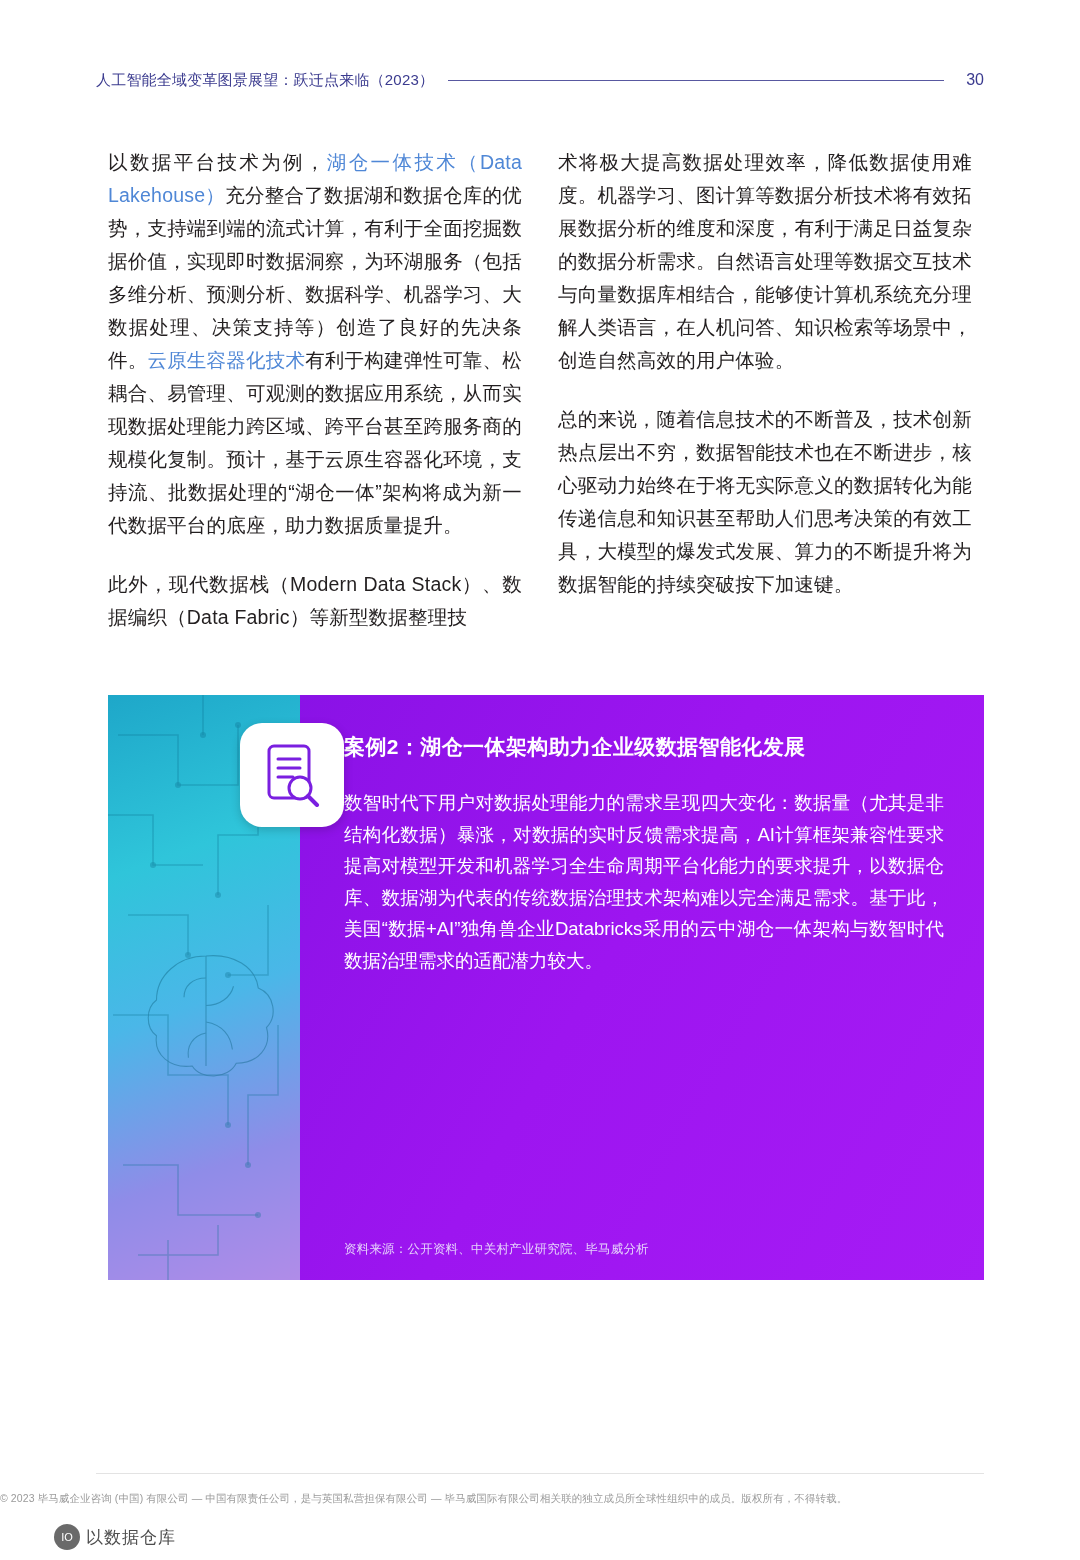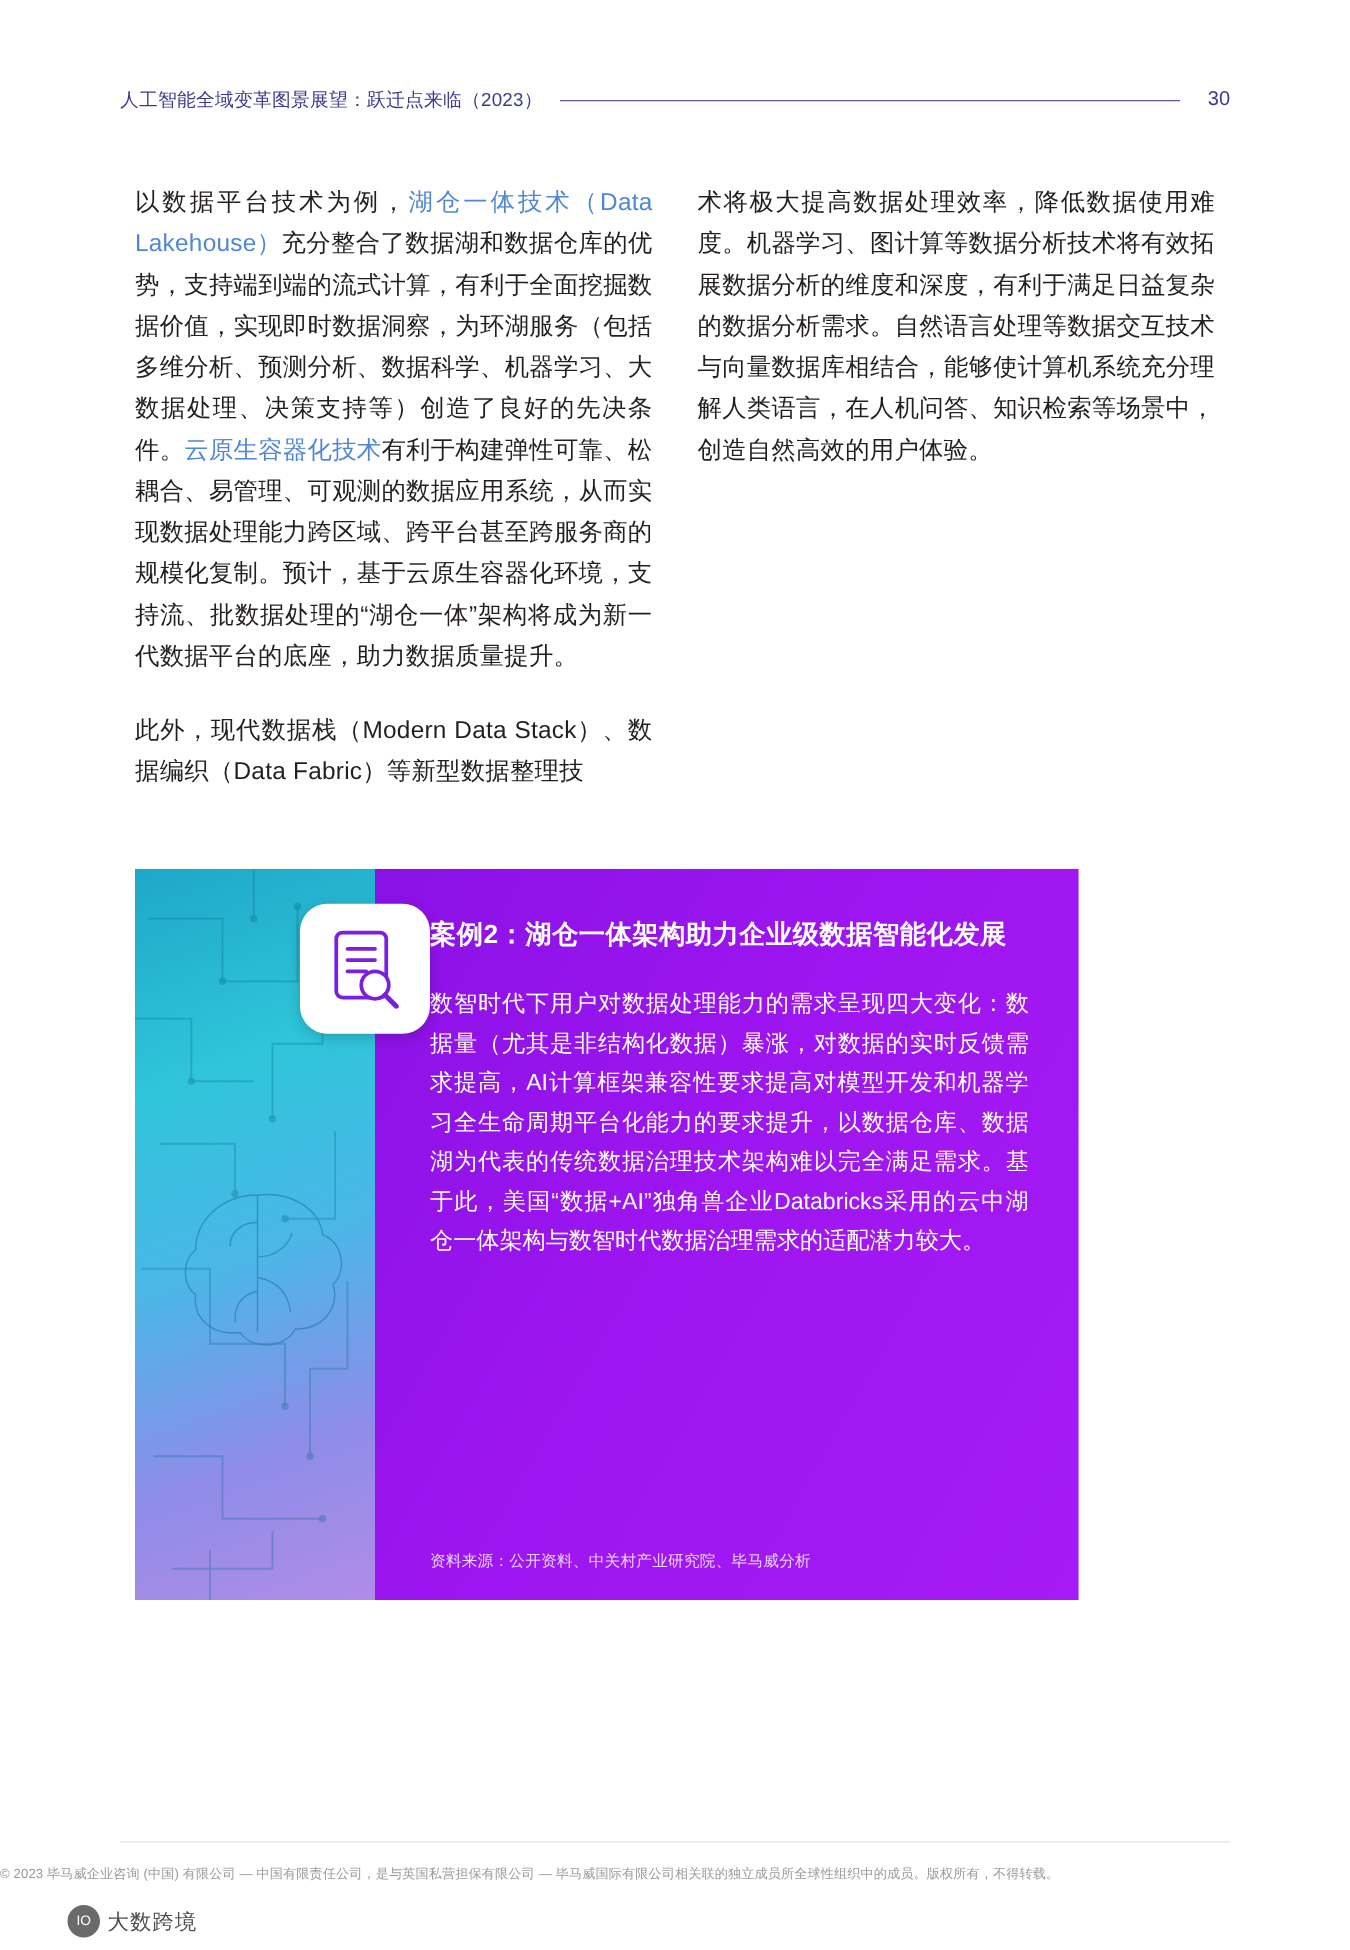--- a/index.html
+++ b/index.html
@@ -71,21 +71,21 @@
   .para:last-child { margin-bottom: 0; }
   .hl {
     color: #4f87d6;
   }
 
   
   .case {
     position: absolute;
     left: 108px;
     top: 695px;
-    width: 755px;
+    width: 876px;
     height: 585px;
     display: flex;
     overflow: hidden;
   }
   .case-img {
     width: 192px;
     height: 100%;
     position: relative;
     overflow: hidden;
     background: linear-gradient(160deg,#1ea7c9 0%, #2fc5da 28%, #4ab7e8 52%, #8f8ce8 78%, #b08ce8 100%);
@@ -196,20 +196,21 @@
   <div class="header-page">30</div>
 </div>
 
 <div class="columns">
   <div class="col">
     <p class="para" id="p1"><span>以数据平台技术为例，</span><span class="hl">湖仓一体技术（Data Lakehouse）</span><span>充分整合了数据湖和数据仓库的优势，支持端到端的流式计算，有利于全面挖掘数据价值，实现即时数据洞察，为环湖服务（包括多维分析、预测分析、数据科学、机器学习、大数据处理、决策支持等）创造了良好的先决条件。</span><span class="hl">云原生容器化技术</span><span>有利于构建弹性可靠、松耦合、易管理、可观测的数据应用系统，从而实现数据处理能力跨区域、跨平台甚至跨服务商的规模化复制。预计，基于云原生容器化环境，支持流、批数据处理的“湖仓一体”架构将成为新一代数据平台的底座，助力数据质量提升。</span></p>
     <p class="para" id="p2"><span>此外，现代数据栈（Modern Data Stack）、数据编织（Data Fabric）等新型数据整理技</span></p>
   </div>
   <div class="col">
     <p class="para" id="p3"><span>术将极大提高数据处理效率，降低数据使用难度。机器学习、图计算等数据分析技术将有效拓展数据分析的维度和深度，有利于满足日益复杂的数据分析需求。自然语言处理等数据交互技术与向量数据库相结合，能够使计算机系统充分理解人类语言，在人机问答、知识检索等场景中，创造自然高效的用户体验。</span></p>
+    <p class="para" id="p4"><span>总的来说，随着信息技术的不断普及，技术创新热点层出不穷，数据智能技术也在不断进步，核心驱动力始终在于将无实际意义的数据转化为能传递信息和知识甚至帮助人们思考决策的有效工具，大模型的爆发式发展、算力的不断提升将为数据智能的持续突破按下加速键。</span></p>
   </div>
 </div>
 
 <div class="case">
   <div class="case-img">
     <svg class="circuit" viewBox="0 0 192 585" preserveAspectRatio="none">
       <g stroke="#0c6f8f" stroke-width="1.6" fill="none" opacity="0.55">
         <path d="M10 40 H70 V90 H130 V30"></path>
         <path d="M0 120 H45 V170 H95"></path>
         <path d="M150 60 V140 H110 V200"></path>
@@ -259,14 +260,14 @@
     <p class="case-p">数智时代下用户对数据处理能力的需求呈现四大变化：数据量（尤其是非结构化数据）暴涨，对数据的实时反馈需求提高，AI计算框架兼容性要求提高对模型开发和机器学习全生命周期平台化能力的要求提升，以数据仓库、数据湖为代表的传统数据治理技术架构难以完全满足需求。基于此，美国“数据+AI”独角兽企业Databricks采用的云中湖仓一体架构与数智时代数据治理需求的适配潜力较大。</p>
     <div class="case-source">资料来源：公开资料、中关村产业研究院、毕马威分析</div>
   </div>
 </div>
 
 <div class="footer-rule"></div>
 <div class="footer">© 2023 毕马威企业咨询 (中国) 有限公司 — 中国有限责任公司，是与英国私营担保有限公司 — 毕马威国际有限公司相关联的独立成员所全球性组织中的成员。版权所有，不得转载。</div>
 
 <div class="watermark">
   <div class="wm-badge">IO</div>
-  <div class="wm-text">大数跨境</div>
+  <div class="wm-text">以数据仓库</div>
 </div>
 
 </body></html>

